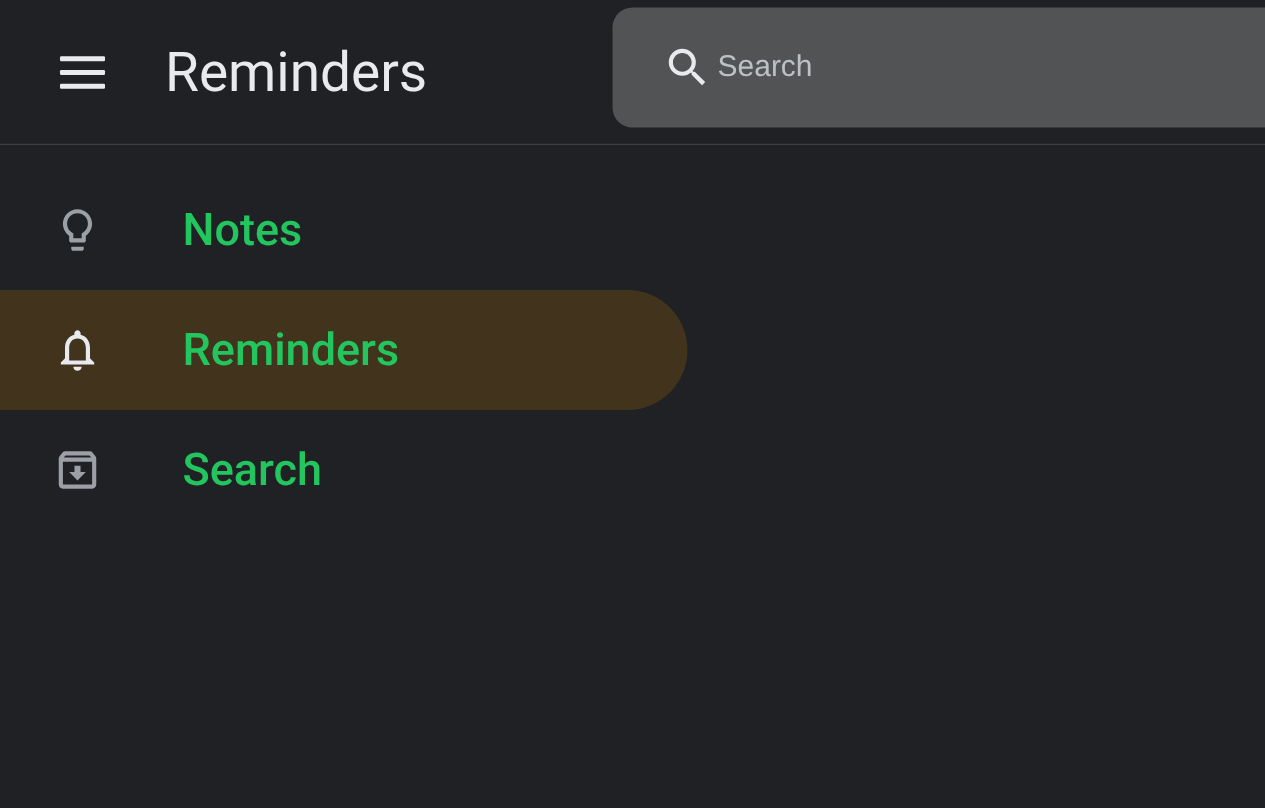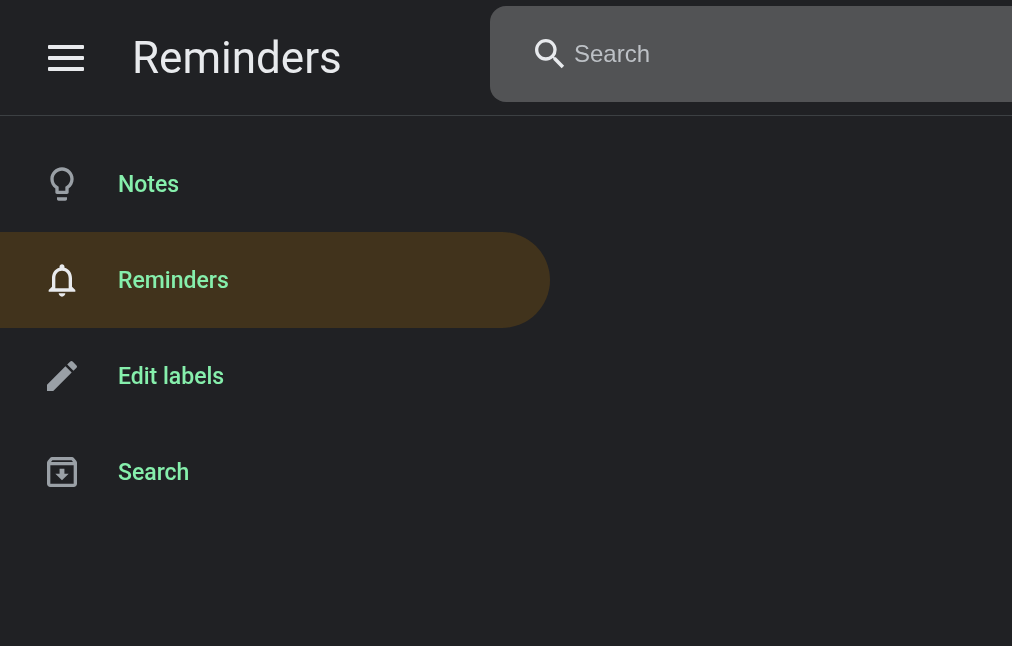--- a/index.html
+++ b/index.html
@@ -95,24 +95,24 @@
       background: #41331C;
     }
     .sidebar-item-icon {
       width: 40px;
       height: 40px;
       display: flex;
       align-items: center;
       justify-content: center;
     }
     .sidebar-item-label {
-      color: #86efac;
-      font-size: 23px;
+      color: #22c55e;
+      font-size: 36px;
       font-weight: 500;
-      margin-left: 36px;
+      margin-left: 64px;
     }
     svg {
       display: block;
     }
   </style>
 </head>
 <body>
 
 <div class="header">
   <div class="menu-button">
@@ -145,28 +145,20 @@
 
   <div class="sidebar-item active">
     <div class="sidebar-item-icon">
       <svg width="40" height="40" viewBox="0 0 24 24" fill="none">
         <path d="M12 22c1.1 0 2-.9 2-2h-4c0 1.1.9 2 2 2zm6-6v-5c0-3.07-1.63-5.64-4.5-6.32V4c0-.83-.67-1.5-1.5-1.5s-1.5.67-1.5 1.5v.68C7.64 5.36 6 7.92 6 11v5l-2 2v1h16v-1l-2-2zm-2 1H8v-6c0-2.48 1.51-4.5 4-4.5s4 2.02 4 4.5v6z" fill="#e8eaed"></path>
       </svg>
     </div>
     <div class="sidebar-item-label">Reminders</div>
   </div>
 
-  <div class="sidebar-item">
-    <div class="sidebar-item-icon">
-      <svg width="40" height="40" viewBox="0 0 24 24" fill="none">
-        <path d="M3 17.25V21h3.75L17.81 9.94l-3.75-3.75L3 17.25zM20.71 7.04a.996.996 0 0 0 0-1.41l-2.34-2.34a.996.996 0 0 0-1.41 0l-1.83 1.83 3.75 3.75 1.83-1.83z" fill="#9aa0a6"></path>
-      </svg>
-    </div>
-    <div class="sidebar-item-label">Edit labels</div>
-  </div>
 
   <div class="sidebar-item">
     <div class="sidebar-item-icon">
       <svg width="40" height="40" viewBox="0 0 24 24" fill="none">
         <path d="M20.54 5.23l-1.39-1.68C18.88 3.21 18.47 3 18 3H6c-.47 0-.88.21-1.16.55L3.46 5.23C3.17 5.57 3 6.02 3 6.5V19c0 1.1.9 2 2 2h14c1.1 0 2-.9 2-2V6.5c0-.48-.17-.93-.46-1.27zM6.24 5h11.52l.83 1H5.42l.82-1zM5 19V8h14v11H5zm8.45-9h-2.9v3H8l4 4 4-4h-2.55z" fill="#9aa0a6"></path>
       </svg>
     </div>
     <div class="sidebar-item-label">Search</div>
   </div>
 

